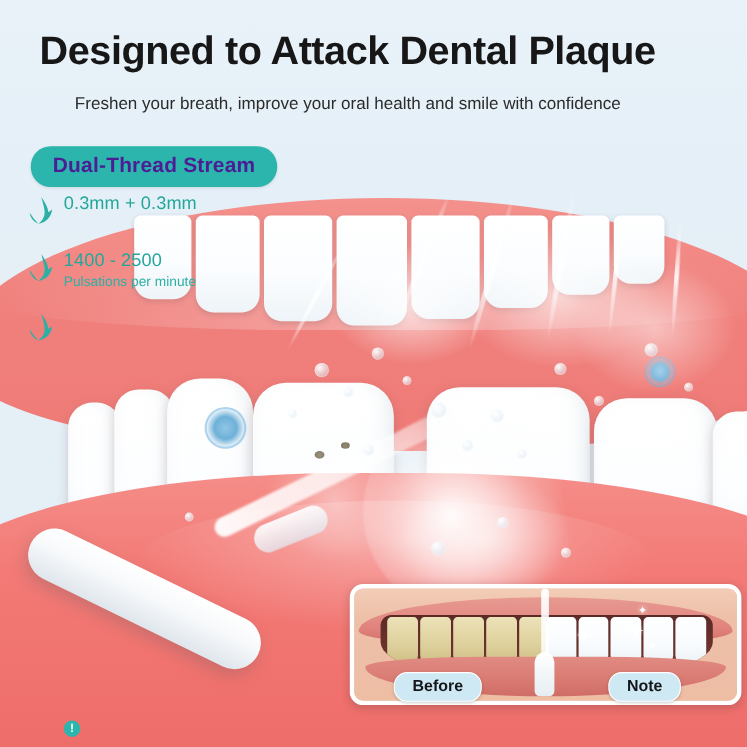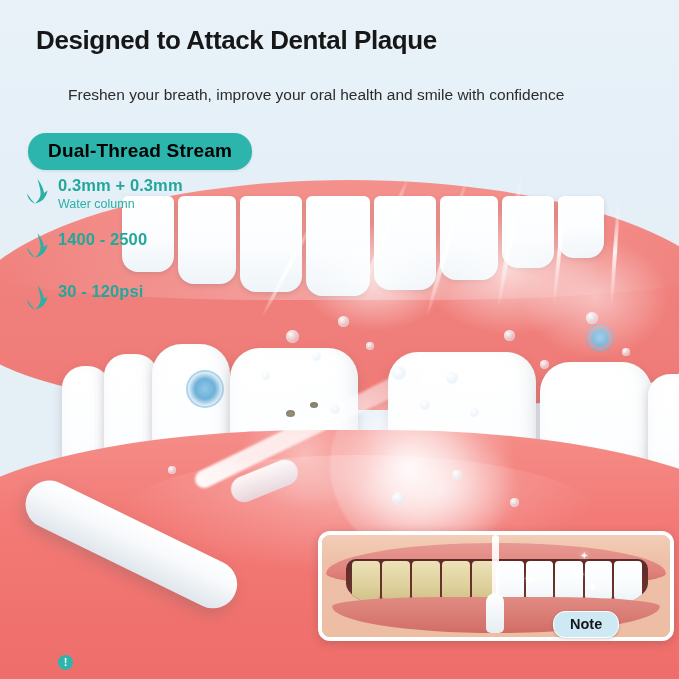--- a/index.html
+++ b/index.html
@@ -112,40 +112,40 @@
   .wand-tip{
     position:absolute;left:232px;top:481px;width:70px;height:26px;
     transform-origin:0 50%;transform:rotate(-22deg);
     background:linear-gradient(180deg,rgba(255,255,255,.92),rgba(225,238,248,.7));
     border-radius:13px;filter:blur(.4px);
   }
 
   
   .headline{
     position:absolute;left:36px;top:25px;width:616px;
-    font-size:26px;font-weight:bold;color:#171717;
+    font-size:36px;font-weight:bold;color:#171717;
     letter-spacing:-.4px;white-space:nowrap;
   }
   .subhead{
     position:absolute;left:36px;top:86px;width:616px;
     font-size:15.5px;color:#2b2b2b;white-space:nowrap;margin-left:32px;
   }
   .badge{
     position:absolute;left:28px;top:133px;
-    background:#2bb5ac;color:#000000;
+    background:#2bb5ac;color:#4c1d95;
     font-size:19px;font-weight:bold;
     padding:7px 20px 8px 20px;border-radius:18px;
     letter-spacing:.2px;
     box-shadow:0 1px 3px rgba(0,0,0,.10);
   }
 
   .features{position:absolute;left:24px;top:176px;width:300px;}
   .feat{position:relative;margin-bottom:18px;padding-left:34px;min-height:34px;}
   .feat-ico{position:absolute;left:0;top:1px;width:26px;height:28px;}
-  .feat-val{font-size:16.5px;font-weight:bold;color:#23a79c;line-height:19px;letter-spacing:.1px;}
+  .feat-val{font-size:16.5px;font-weight:normal;color:#23a79c;line-height:19px;letter-spacing:.1px;}
   .feat-sub{font-size:12.5px;color:#2cb0a5;line-height:16px;margin-top:1px;}
 
   
   .inset{
     position:absolute;left:318px;top:531px;width:348px;height:102px;
     border:4px solid #ffffff;border-radius:12px;overflow:hidden;
     box-shadow:0 2px 8px rgba(90,60,65,.28);
     background:#f0c9b6;
   }
   .inset-face{
@@ -324,41 +324,40 @@
   <div class="features">
 
     <div class="feat">
       <span class="feat-ico">
         <svg viewBox="0 0 26 28" width="26" height="28" aria-hidden="true">
           <path d="M13.5 2 C17 7, 19.5 11, 20 16 L23.5 13.5 C22.5 20, 18.5 25, 11 26.5 C15.5 22.5, 17 19, 16.5 14.5 C16 10, 14.5 6, 13.5 2 Z" fill="#2bb0a5"></path>
           <path d="M11 26.5 C6 24.5, 3.5 20.5, 3 16.5 C5.5 20.5, 8 23.5, 11 26.5 Z" fill="#2bb0a5"></path>
         </svg>
       </span>
       <div class="feat-val">0.3mm + 0.3mm</div>
-      <div class="feat-sub">Water column</div>
     </div>
 
     <div class="feat">
       <span class="feat-ico">
         <svg viewBox="0 0 26 28" width="26" height="28" aria-hidden="true">
           <path d="M13.5 2 C17 7, 19.5 11, 20 16 L23.5 13.5 C22.5 20, 18.5 25, 11 26.5 C15.5 22.5, 17 19, 16.5 14.5 C16 10, 14.5 6, 13.5 2 Z" fill="#2bb0a5"></path>
           <path d="M11 26.5 C6 24.5, 3.5 20.5, 3 16.5 C5.5 20.5, 8 23.5, 11 26.5 Z" fill="#2bb0a5"></path>
         </svg>
       </span>
       <div class="feat-val">1400 - 2500</div>
+      <div class="feat-sub">Pulsations per minute</div>
     </div>
 
     <div class="feat">
       <span class="feat-ico">
         <svg viewBox="0 0 26 28" width="26" height="28" aria-hidden="true">
           <path d="M13.5 2 C17 7, 19.5 11, 20 16 L23.5 13.5 C22.5 20, 18.5 25, 11 26.5 C15.5 22.5, 17 19, 16.5 14.5 C16 10, 14.5 6, 13.5 2 Z" fill="#2bb0a5"></path>
           <path d="M11 26.5 C6 24.5, 3.5 20.5, 3 16.5 C5.5 20.5, 8 23.5, 11 26.5 Z" fill="#2bb0a5"></path>
         </svg>
       </span>
-      <div class="feat-val">30 - 120psi</div>
       <div class="feat-sub"></div>
     </div>
   </div>
 
   <div class="inset">
     <div class="inset-face">
       <div class="lip-top"></div>
       <div class="mouth">
         <div class="teeth-before">
           <i></i>
@@ -378,19 +377,20 @@
       <div class="lip-bottom"></div>
       <div class="inset-jet"></div>
       <div class="inset-nozzle"></div>
       <div class="spark" style="left:202px;top:36px;">✦</div>
       <div class="spark" style="left:248px;top:30px;font-size:19px;">✦</div>
       <div class="spark" style="left:266px;top:46px;font-size:12px;">✦</div>
       <div class="spark" style="left:258px;top:16px;font-size:10px;">✦</div>
     </div>
   </div>
 
+  <div class="pill pill-before">Before</div>
   <div class="pill pill-after">Note</div>
 
   <div class="note">
     <span class="note-ico">!</span>
   </div>
 
 </div>
 
 </body></html>

